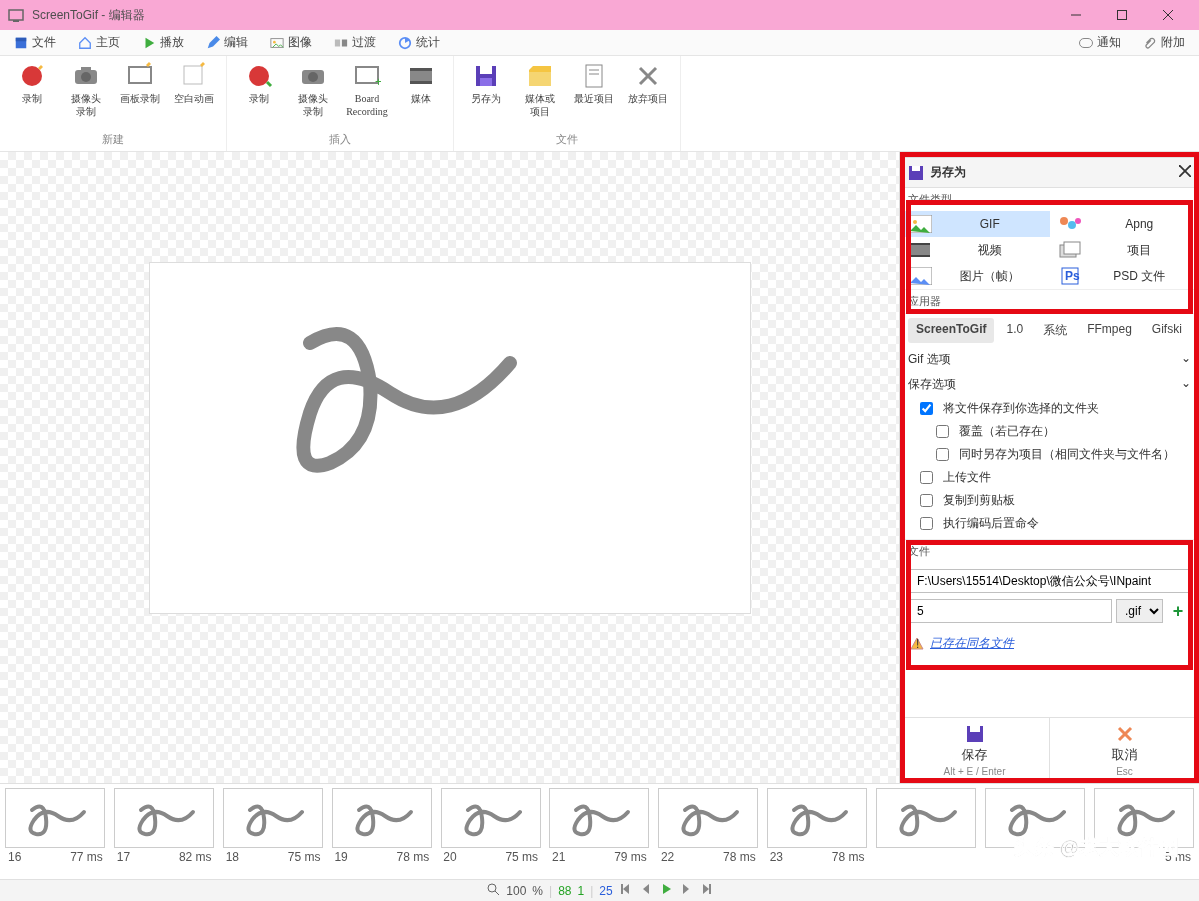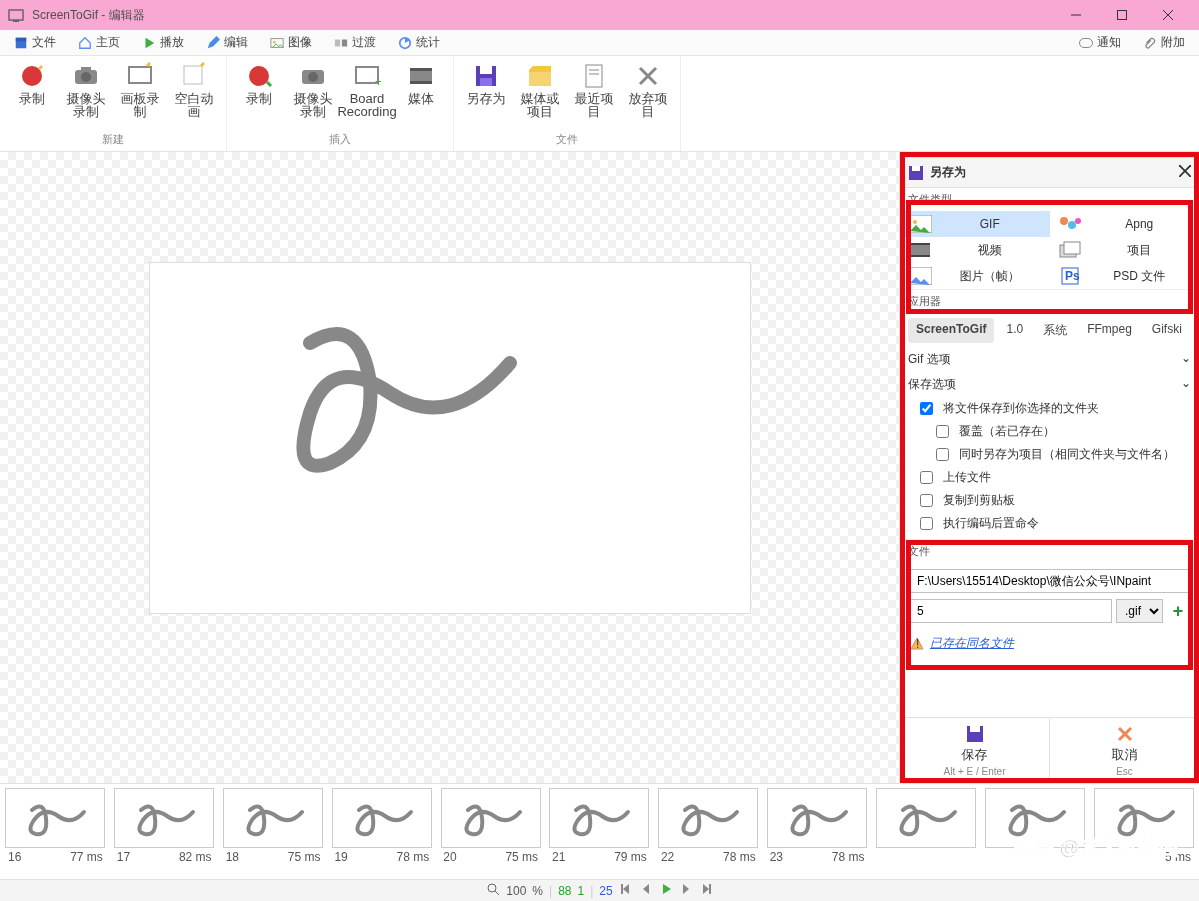--- a/index.html
+++ b/index.html
@@ -11,21 +11,21 @@
 .winbtn svg { width: 10px; height: 10px; }
 .menubar { height: 26px; display: flex; align-items: center; background: #fafafa; padding: 0 4px; gap: 2px; border-bottom: 1px solid #e5e5e5; }
 .menuitem { display: flex; align-items: center; gap: 4px; padding: 2px 10px; color: #444; cursor: pointer; }
 .menuitem svg, .menuitem .mi { width: 14px; height: 14px; }
 .menubar .spacer { flex: 1; }
 .ribbon { height: 96px; display: flex; background: #fff; border-bottom: 1px solid #e5e5e5; }
 .ribbon-group { display: flex; flex-direction: column; align-items: center; border-right: 1px solid #eee; padding: 4px 6px 0; }
 .ribbon-row { display: flex; gap: 2px; }
 .ribbon-btn { width: 52px; display: flex; flex-direction: column; align-items: center; justify-content: flex-start; padding: 2px; text-align: center; gap: 2px; cursor: pointer; }
 .ribbon-btn .ic { width: 28px; height: 28px; display:flex; align-items:center; justify-content:center; }
-.ribbon-btn .lbl { font-size: 13px; color: #444; line-height: 13px; white-space: pre-line; }
+.ribbon-btn .lbl { font-size: 10px; color: #444; line-height: 13px; white-space: pre-line; font-family: Liberation Serif, serif; }
 .ribbon-group .grplbl { font-size: 11px; color: #888; margin-top: auto; padding: 2px 0 4px; }
 .workarea { flex: 1; position: relative; display: flex; overflow: hidden; }
 .canvas-area { flex: 1; position: relative; background-image: repeating-conic-gradient(#f0f0f0 0% 25%, #fff 0% 50%); background-size: 16px 16px; display:flex; align-items:center; justify-content:center; }
 .canvas { width: 600px; height: 350px; background: #fff; box-shadow: 0 0 0 1px #ddd; position: relative; top:-30px; }
 .side { width: 300px; background: #fff; border-left: 1px solid #ddd; display: flex; flex-direction: column; font-size: 12px; position:relative; }
 .side-hdr { display: flex; align-items: center; gap: 6px; padding: 6px 8px; background: #f5f5f5; border-bottom: 1px solid #e0e0e0; }
 .side-hdr .t { flex: 1; font-weight: 600; color: #333; }
 .side-sec { font-size: 11px; padding: 4px 8px; color: #555; background:#fff; }
 .ftgrid { display: grid; grid-template-columns: 1fr 1fr; }
 .ftcell { display: flex; align-items: center; gap: 6px; padding: 4px 8px; cursor: pointer; }

